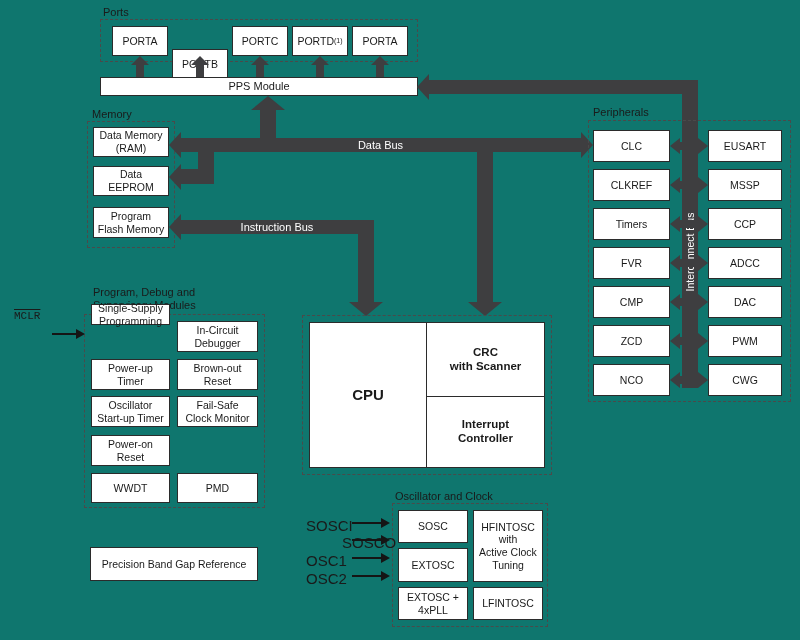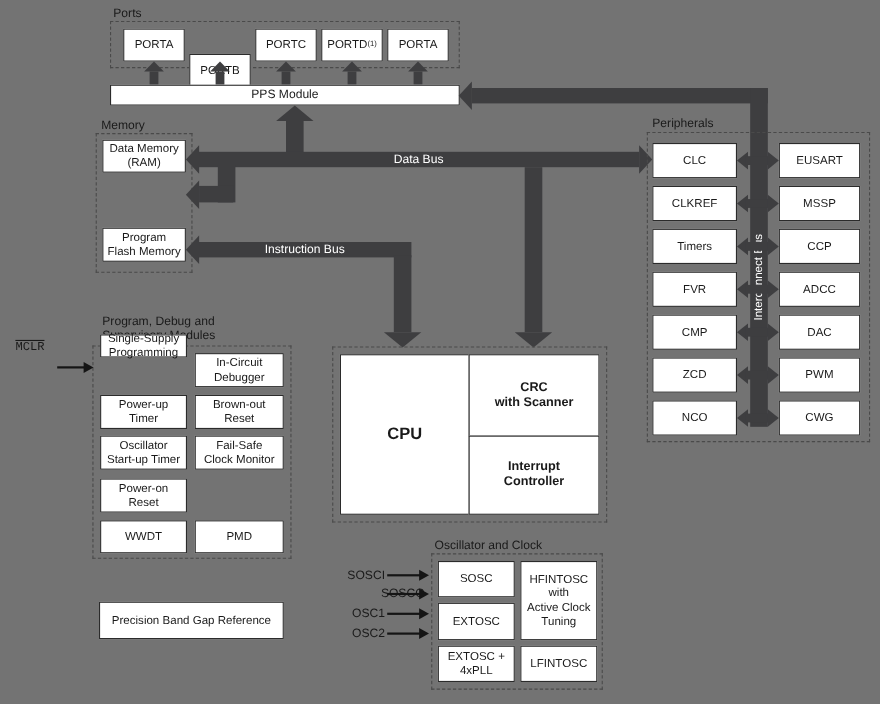--- a/index.html
+++ b/index.html
@@ -1,19 +1,19 @@
 <!DOCTYPE html>
 <html><head>
 <meta charset="utf-8">
 <style>
   :root { --bus:#3e3e40; --ink:#1a1a1a; --bord:#2b2b2b; }
   * { margin:0; padding:0; box-sizing:border-box; }
   body { background:#fff; }
   #canvas {
-    position:relative; width:800px; height:640px; background:#737373;
+    position:relative; width:800px; height:640px; background:#0f766e;
     font-family:"Liberation Sans", sans-serif; color:var(--ink); overflow:hidden;
   }
   .box {
     position:absolute; border:1px solid var(--bord); background:#fff;
     display:flex; align-items:center; justify-content:center; text-align:center;
     white-space:pre-line; font-size:10.5px; line-height:1.2; color:var(--ink);
   }
   .group { position:absolute; border:1px dashed #4a4a4a; background:transparent; }
   .seclabel { position:absolute; font-size:11px; color:var(--ink); white-space:pre-line; line-height:1.15; }
   .bus { position:absolute; background:var(--bus); }
@@ -21,21 +21,21 @@
   .tri { position:absolute; width:0; height:0; }
   .arrL { border-top:13px solid transparent; border-bottom:13px solid transparent; border-right:12px solid var(--bus); }
   .arrR { border-top:13px solid transparent; border-bottom:13px solid transparent; border-left:12px solid var(--bus); }
   .arrU { border-left:17px solid transparent; border-right:17px solid transparent; border-bottom:14px solid var(--bus); }
   .arrD { border-left:17px solid transparent; border-right:17px solid transparent; border-top:14px solid var(--bus); }
   .sArrU { border-left:9px solid transparent; border-right:9px solid transparent; border-bottom:9px solid var(--bus); }
   .cArrL { border-top:8px solid transparent; border-bottom:8px solid transparent; border-right:10px solid var(--bus); }
   .cArrR { border-top:8px solid transparent; border-bottom:8px solid transparent; border-left:10px solid var(--bus); }
   .pinline { position:absolute; height:2px; background:#151515; }
   .pinhead { position:absolute; width:0; height:0; border-top:5px solid transparent; border-bottom:5px solid transparent; border-left:9px solid #151515; }
-  .pinlabel { position:absolute; font-size:11px; text-align:right; width:44px; color:var(--ink); }
+  .pinlabel { position:absolute; font-size:15px; width:44px; color:var(--ink); }
   .bold { font-weight:bold; }
   .overline { text-decoration:overline; }
   .rot {
     position:absolute; color:#fff; font-size:10.5px; white-space:nowrap;
     transform:translate(-50%,-50%) rotate(-90deg);
   }
   sup { font-size:7px; vertical-align:super; line-height:0; }
 </style>
 </head>
 <body>
@@ -68,20 +68,22 @@
   <div class="bus" style="left:682px;top:80px;width:16px;height:308px;"></div>
   <div class="rot" style="left:690px;top:252px;">Interconnect Bus</div>
 
   <div class="tri arrU" style="left:251px;top:96px;"></div>
   <div class="bus" style="left:260px;top:110px;width:16px;height:30px;"></div>
 
   <div class="seclabel" style="left:92px;top:108px;">Memory</div>
   <div class="group" style="left:87px;top:121px;width:88px;height:127px;"></div>
   <div class="box" style="left:93px;top:127px;width:76px;height:30px;">Data Memory
 (RAM)</div>
+  <div class="box" style="left:93px;top:166px;width:76px;height:30px;">Data
+EEPROM</div>
   <div class="box" style="left:93px;top:207px;width:76px;height:31px;">Program
 Flash Memory</div>
 
   <div class="tri arrL" style="left:169px;top:132px;"></div>
   <div class="bus" style="left:180px;top:138px;width:401px;height:14px;"></div>
   <div class="tri arrR" style="left:581px;top:132px;"></div>
   <div class="buslabel" style="left:180px;top:139px;width:401px;">Data Bus</div>
 
   <div class="bus" style="left:198px;top:150px;width:16px;height:34px;"></div>
   <div class="bus" style="left:181px;top:169px;width:31px;height:15px;"></div>

